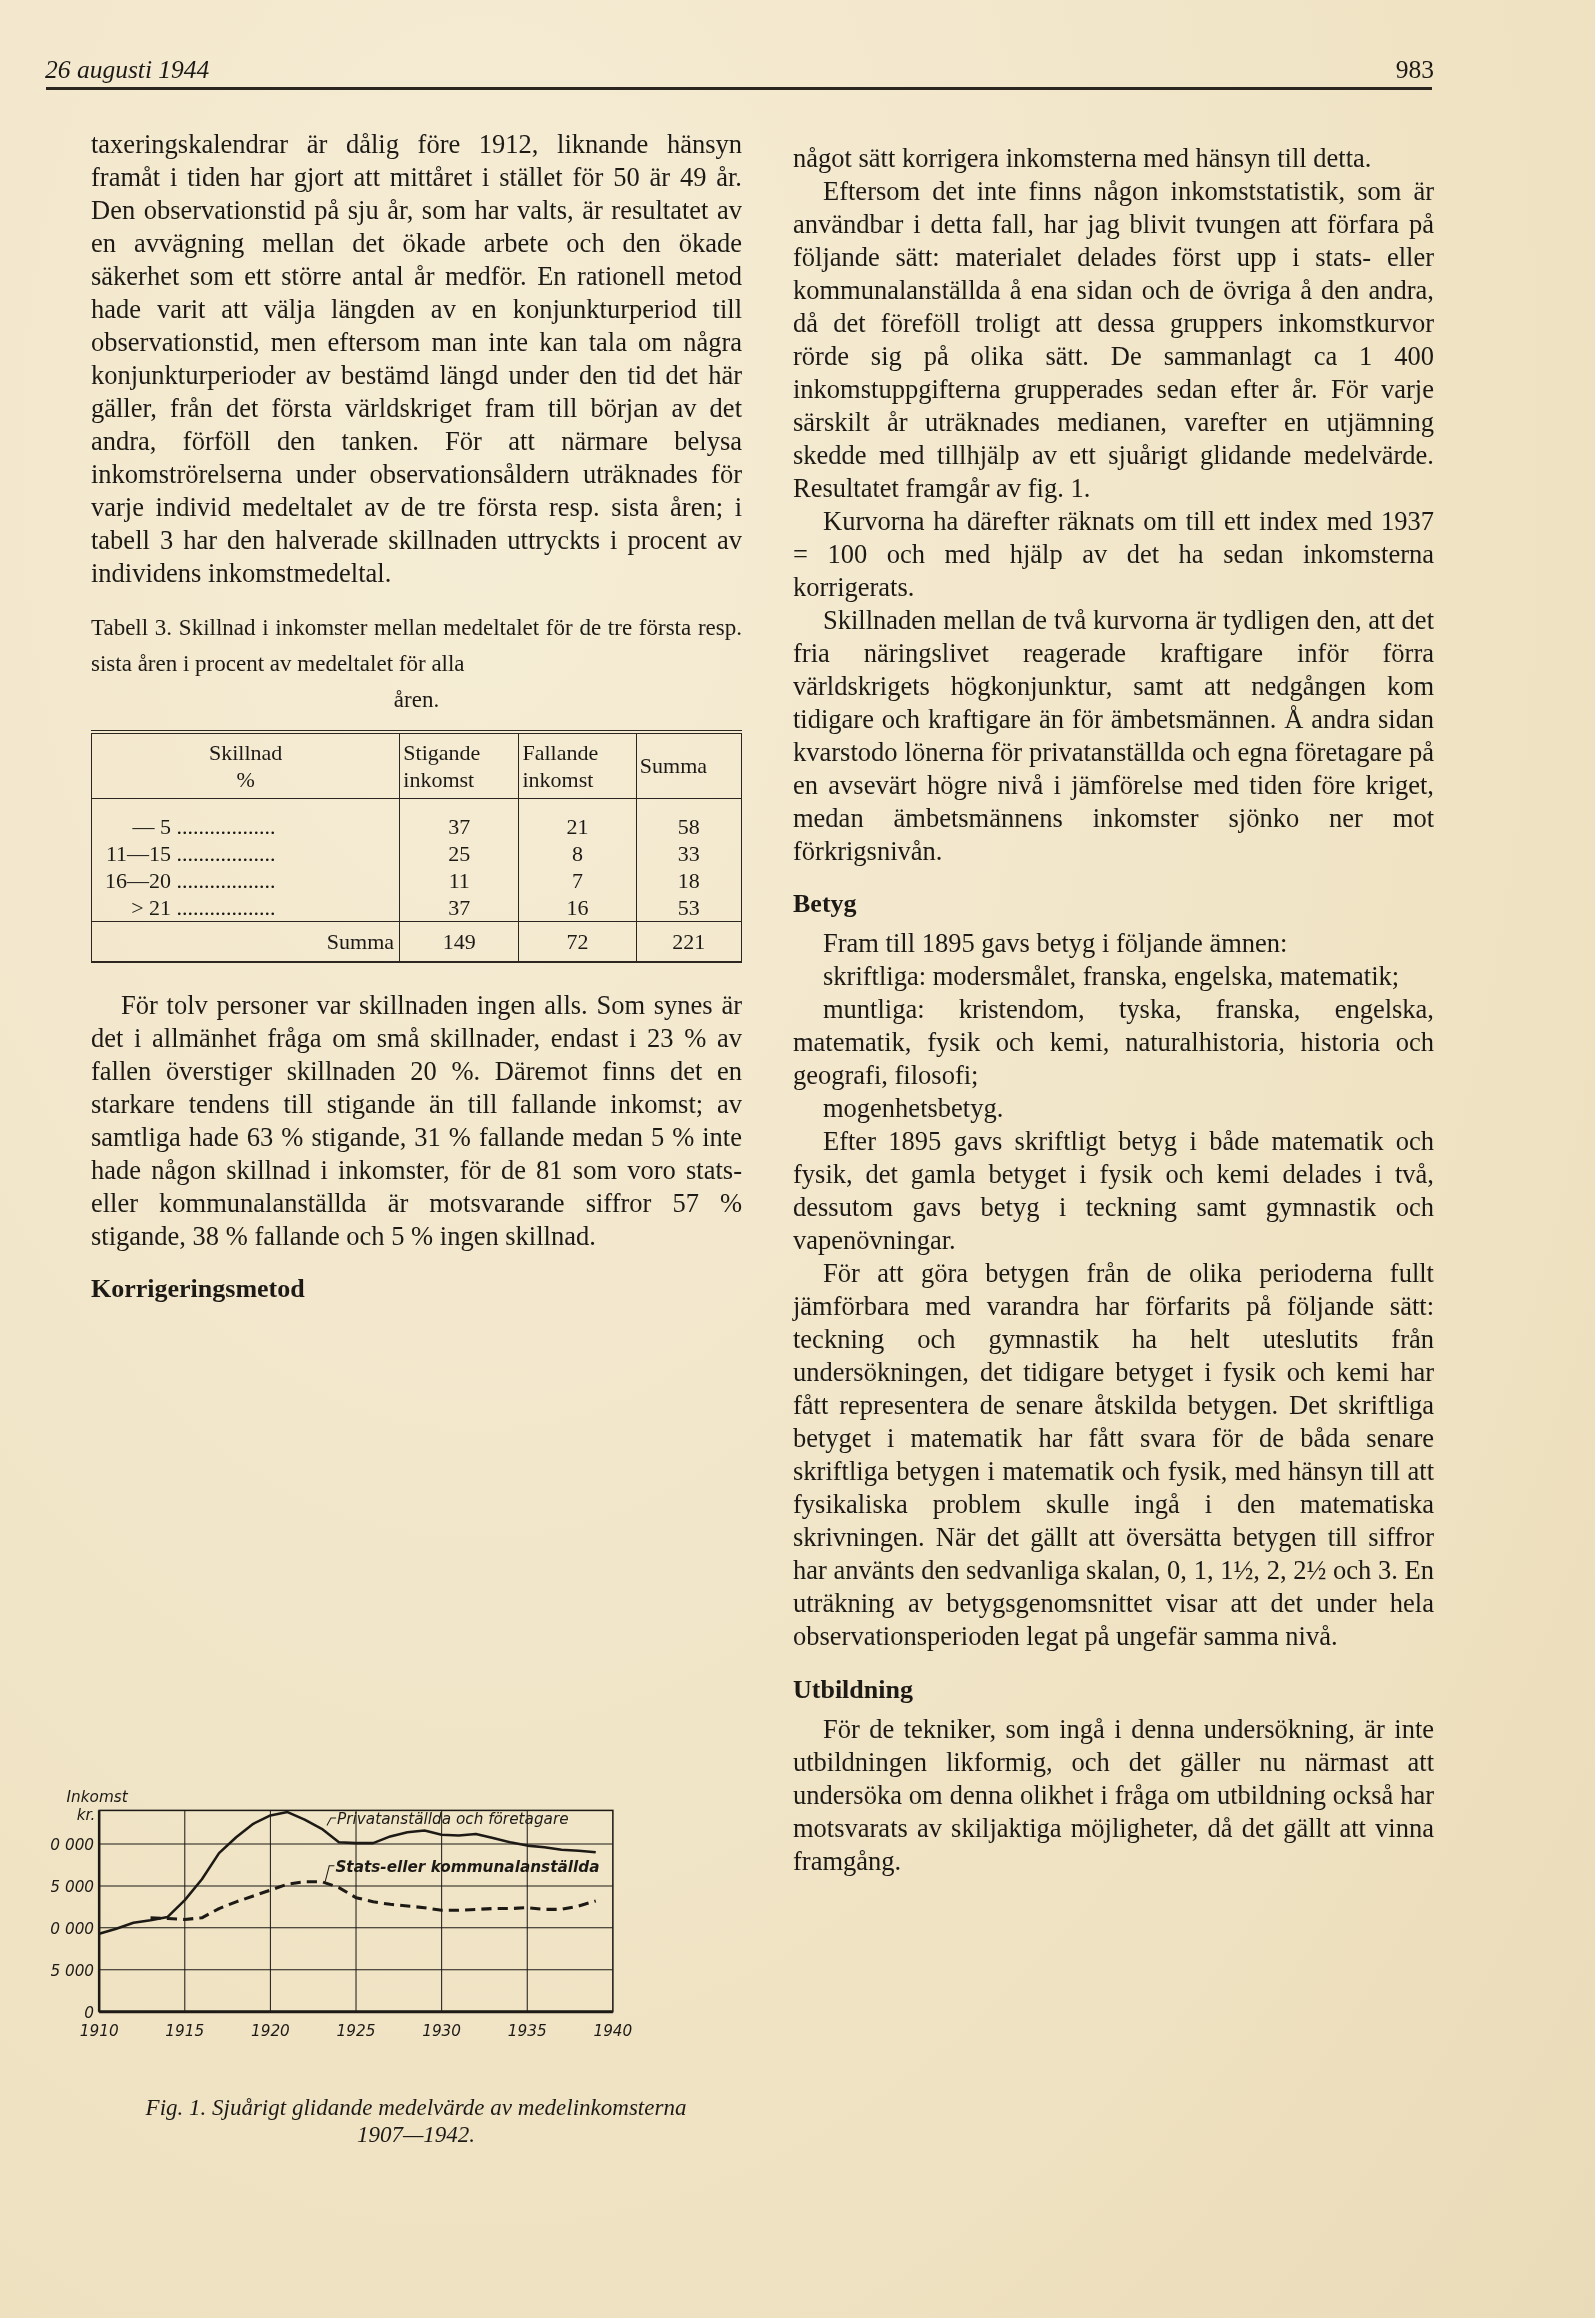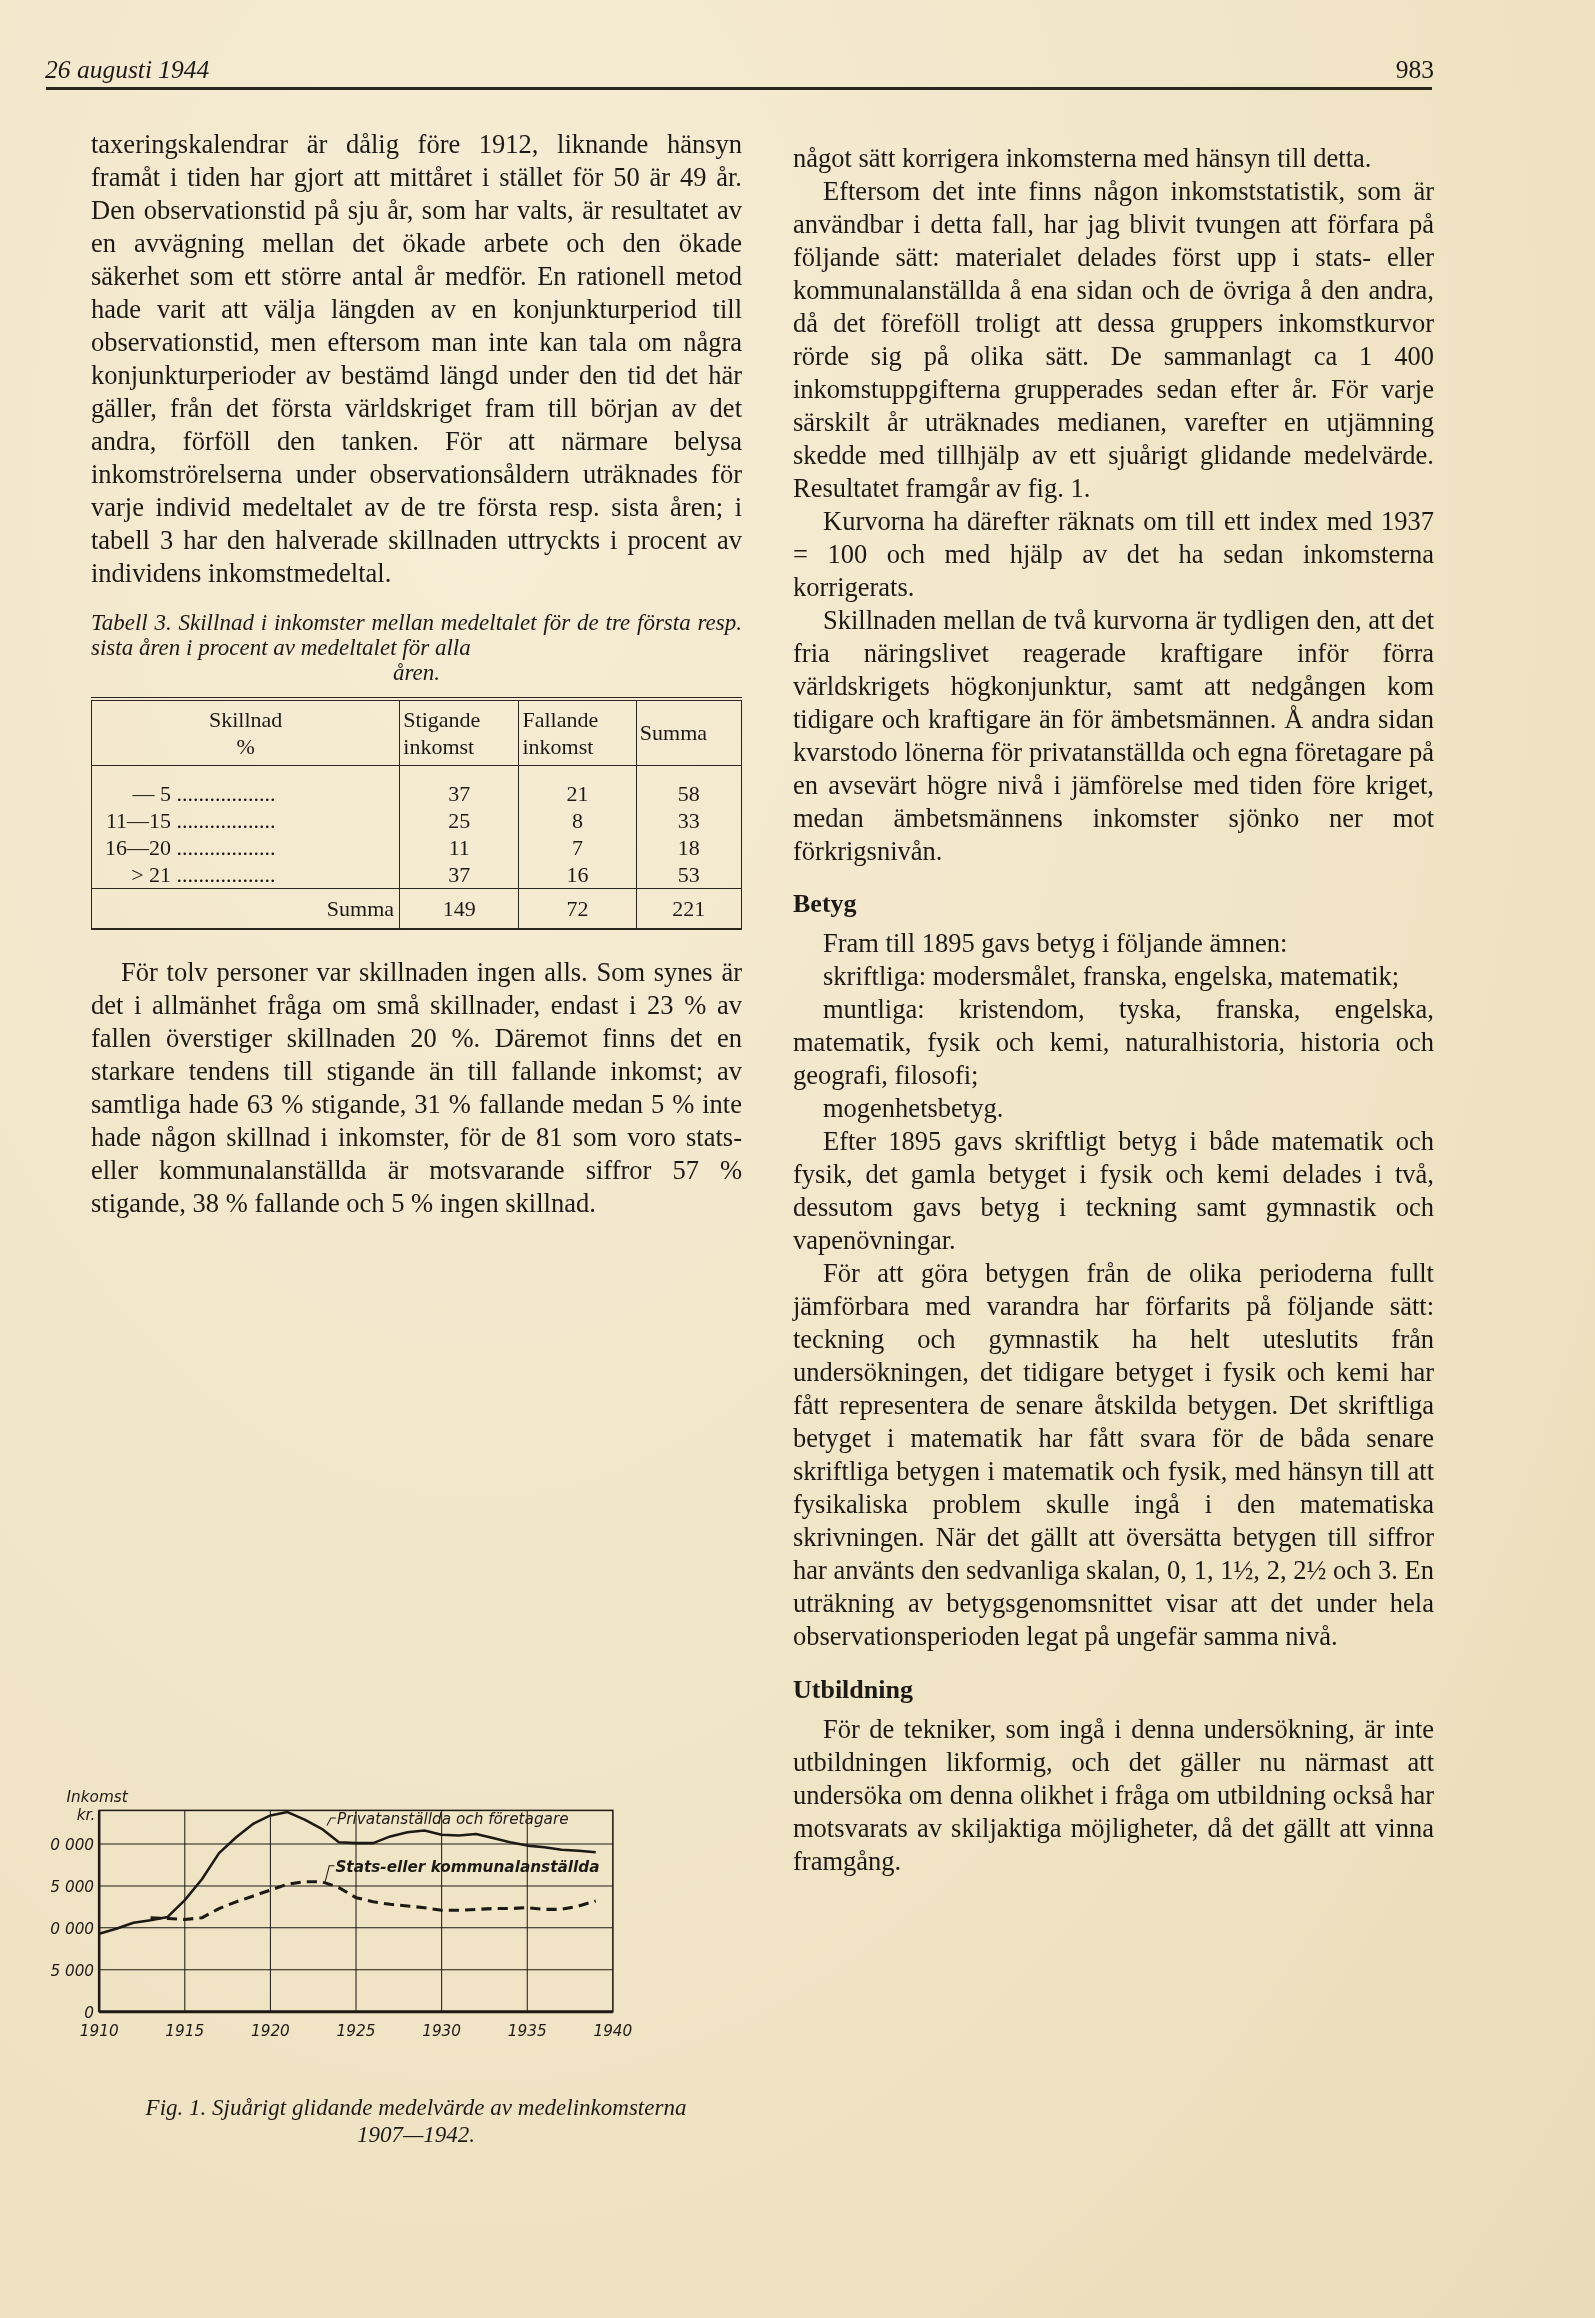--- a/index.html
+++ b/index.html
@@ -13,21 +13,21 @@
   .hdr { position:absolute; top:55px; font-size:25.5px; font-style:italic; }
   .hdr-left { left:45px; }
   .hdr-right { right:162px; font-style:normal; }
   .rule-top { position:absolute; left:46px; top:87px; width:1386px; height:3.1px; background:#2c2620; }
   .col { position:absolute; font-size:26.5px; line-height:33px; text-align:justify; hyphens:none; }
   .col-left { left:91px; width:651px; top:128px; }
   .col-right { left:793px; width:641px; top:142px; }
   .col p { margin:0; }
   .indent { text-indent:30px; }
   .heading { font-weight:bold; font-size:26px; margin:19.4px 0 7.1px 0 !important; }
-  .caption { font-style:italic; font-size:23px; line-height:25px; text-align:justify; }
+  .caption { font-size:23px; line-height:36px; text-align:justify; }
   .caption-center { text-align:center; }
   table.t3 { border-collapse:collapse; width:100%; font-size:22px; line-height:27px; margin-top:11.2px; }
   table.t3 th { font-weight:normal; padding:5.1px 3.1px; vertical-align:middle; }
   table.t3 td { padding:0 3.1px; }
   .t3 .c0 { width:297px; text-align:left; }
   .t3 .num { text-align:center; }
   .t3 thead tr { border-top:4.1px double #2c2620; border-bottom:1.5px solid #2c2620; }
   .t3 .vb { border-left:1.5px solid #2c2620; }
   .t3 .lb { border-left:1.5px solid #2c2620; }
   .t3 .rb { border-right:1.5px solid #2c2620; }
@@ -103,20 +103,21 @@
       <tr class="sum">
         <td class="c0 lb" style="text-align:right; padding:6.1px 5.1px;">Summa</td>
         <td class="num vb">149</td>
         <td class="num vb">72</td>
         <td class="num vb rb">221</td>
       </tr>
     </tbody>
   </table>
 
   <p class="indent" style="margin-top:25.5px;">För tolv personer var skillnaden ingen alls. Som synes är det i allmänhet fråga om små skillnader, endast i 23 % av fallen överstiger skillnaden 20 %. Däremot finns det en starkare tendens till stigande än till fallande inkomst; av samtliga hade 63 % stigande, 31 % fallande medan 5 % inte hade någon skillnad i inkomster, för de 81 som voro stats- eller kommunalanställda är motsvarande siffror 57 % stigande, 38 % fallande och 5 % ingen skillnad.</p>
+  <p class="heading">Korrigeringsmetod</p>
 </div>
 
 <div class="chart-wrap">
   <svg id="chart-svg" width="714" height="265" viewBox="0 0 1400 520">
       <rect x="94" y="42" width="1008" height="395" fill="none" stroke="#1d1a16" stroke-width="3"></rect>
       <text x="84" y="449" text-anchor="end" font-size="30" font-style="italic" font-family="&quot;DejaVu Sans&quot;, sans-serif" fill="#1d1a16">0</text>
       <line x1="94" y1="354.7083333333333" x2="1102" y2="354.7083333333333" stroke="#1d1a16" stroke-width="2"></line>
       <text x="84" y="366.7083333333333" text-anchor="end" font-size="30" font-style="italic" font-family="&quot;DejaVu Sans&quot;, sans-serif" fill="#1d1a16">5 000</text>
       <line x1="94" y1="272.41666666666663" x2="1102" y2="272.41666666666663" stroke="#1d1a16" stroke-width="2"></line>
       <text x="84" y="284.41666666666663" text-anchor="end" font-size="30" font-style="italic" font-family="&quot;DejaVu Sans&quot;, sans-serif" fill="#1d1a16">10 000</text>

